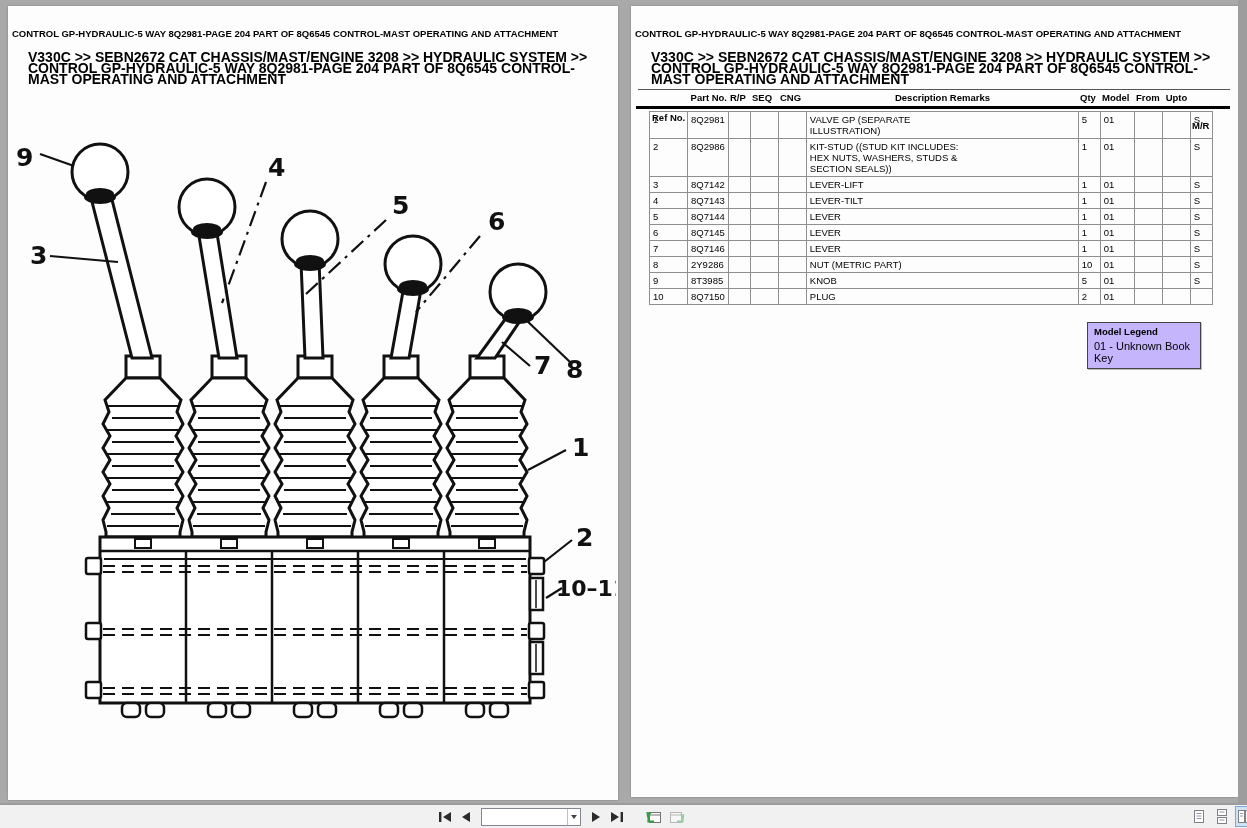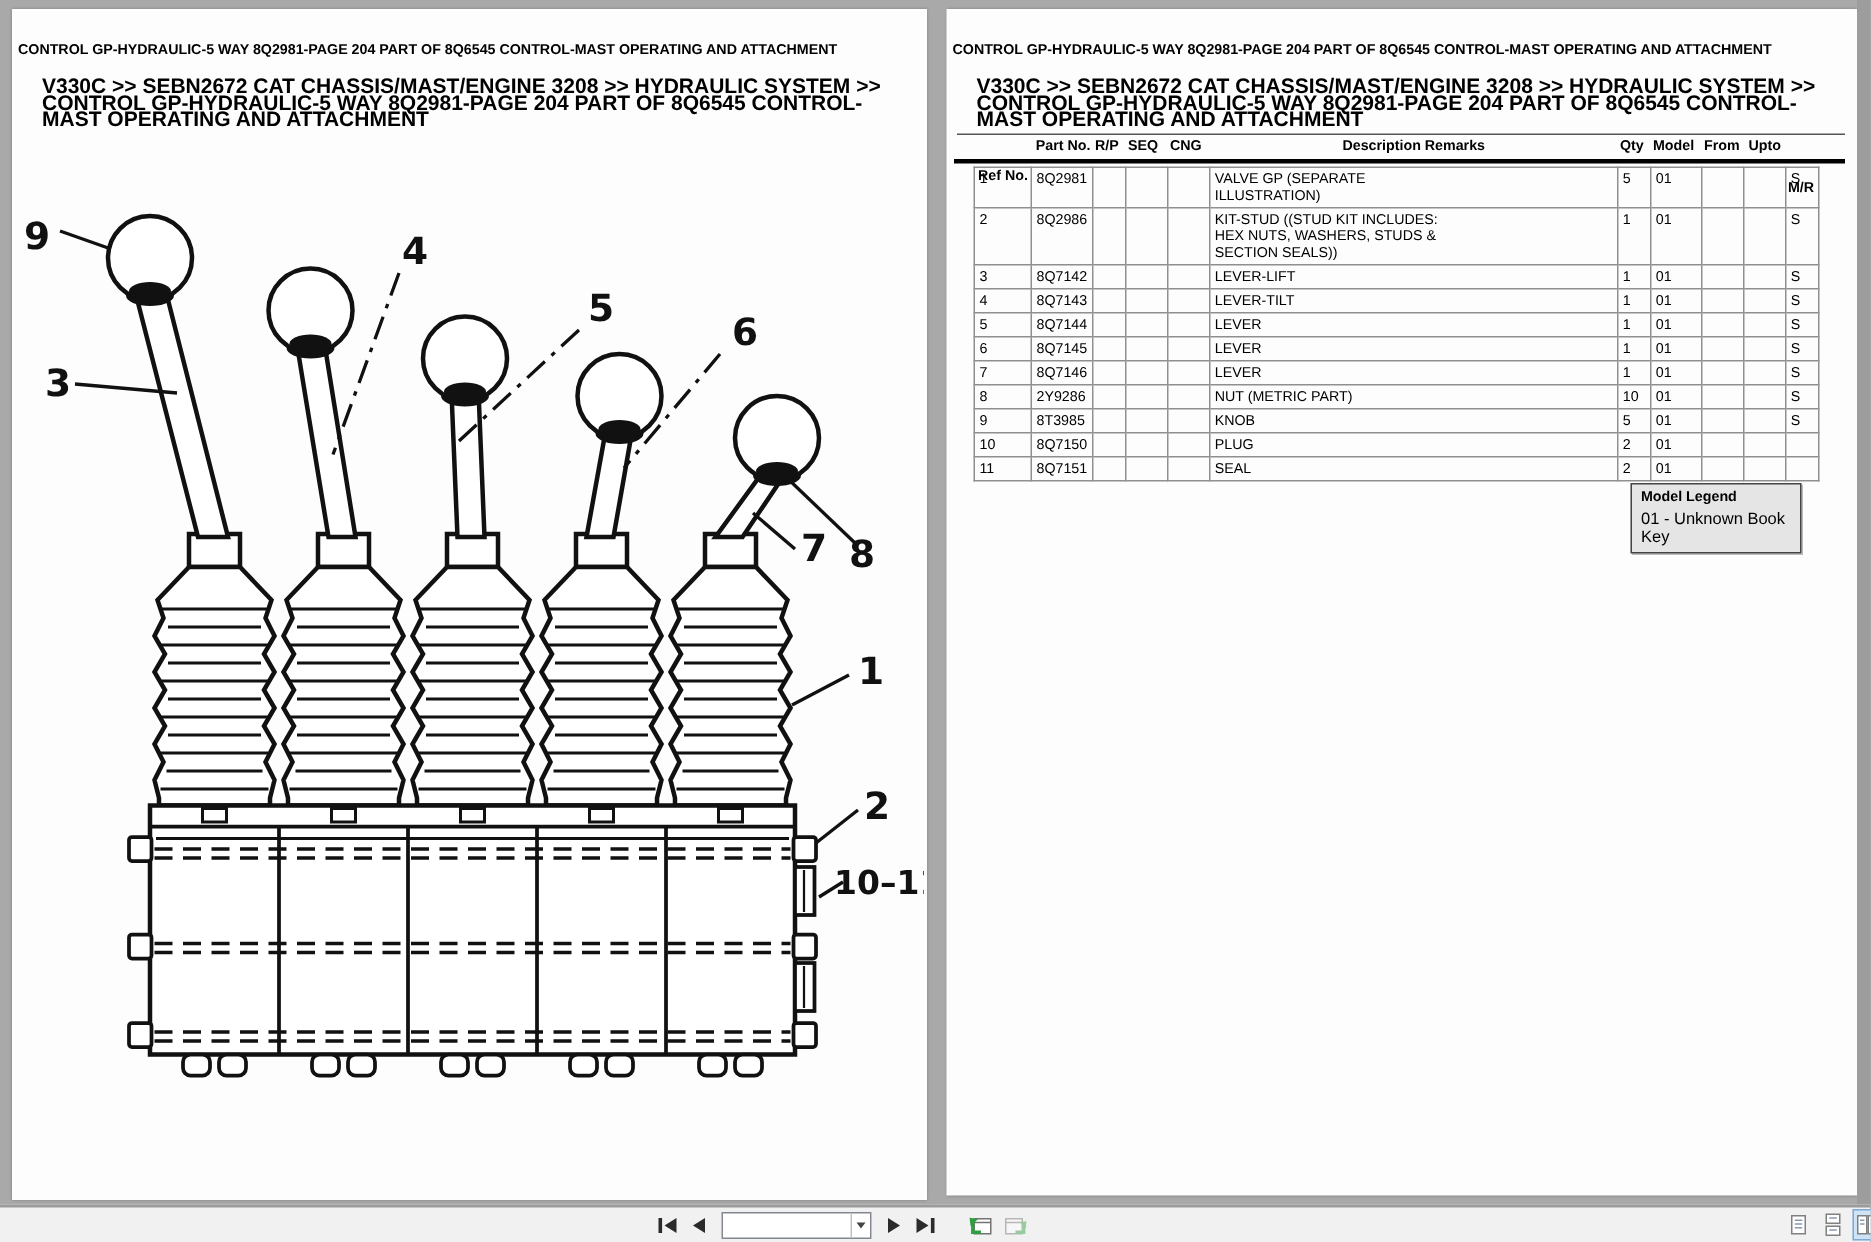--- a/index.html
+++ b/index.html
@@ -24,21 +24,21 @@
                 font-size:9.5px; font-weight:bold; color:#000; }
   .thead-row span { padding-left:3px; }
   .parts-table { position:absolute; left:18px; top:105px; border-collapse:collapse;
                  font-size:9.5px; color:#000; table-layout:fixed; }
   .parts-table td { border:1px solid #8f8f8f; padding:2px 3px 2px 3px; vertical-align:top;
                     line-height:11px; white-space:pre-line; overflow:hidden; }
   .w-ref{width:38px;margin-top:20px;} .w-part{width:40px;text-align:right;} .w-rp{width:22px;} .w-seq{width:28px;}
   .w-cng{width:28px;} .w-desc{width:272px;text-align:center;} .w-qty{width:22px;} .w-model{width:34px;}
   .w-from{width:28px;} .w-upto{width:28px;text-align:center;} .w-mr{width:22px;margin-top:28px;}
 
-  .legend { position:absolute; left:456px; top:316px; width:114px; background:#e5e5e5;
+  .legend { position:absolute; left:456px; top:316px; width:114px; background:#c4b5fd;
             border:1px solid #444; padding:3px 6px 4px 6px; box-shadow:1px 1px 0 #bbb; }
   .legend .lg-title { font-size:9.5px; font-weight:bold; margin-bottom:3px; }
   .legend .lg-entry { font-size:11px; }
 
   
   .scroll-strip { position:absolute; right:0; top:0; width:9px; height:803px; background:#9d9d9d; }
 
   
   .toolbar { position:absolute; left:0; bottom:0; width:1247px; height:25px;
              background:#f1f1f1; border-top:2px solid #9b9b9b; }
@@ -370,33 +370,20 @@
           <td></td>
           <td></td>
           <td></td>
           <td>PLUG</td>
           <td>2</td>
           <td>01</td>
           <td></td>
           <td></td>
           <td></td>
         </tr>
-        <tr>
-          <td>11</td>
-          <td>8Q7151</td>
-          <td></td>
-          <td></td>
-          <td></td>
-          <td>SEAL</td>
-          <td>2</td>
-          <td>01</td>
-          <td></td>
-          <td></td>
-          <td></td>
-        </tr>
       </tbody>
   </table>
 
   <div class="legend">
     <div class="lg-title">Model Legend</div>
     <div class="lg-entry">01 - Unknown Book Key</div>
   </div>
 </div>
 
 <div class="scroll-strip"></div>

